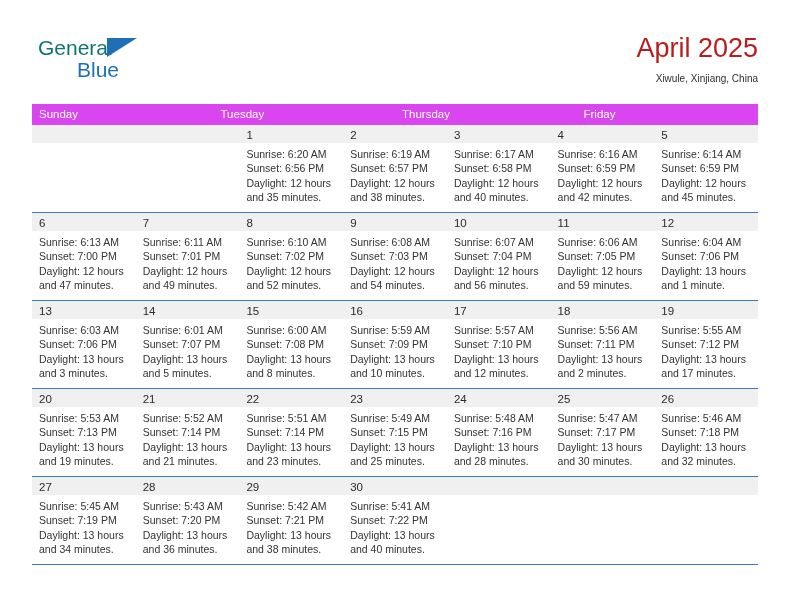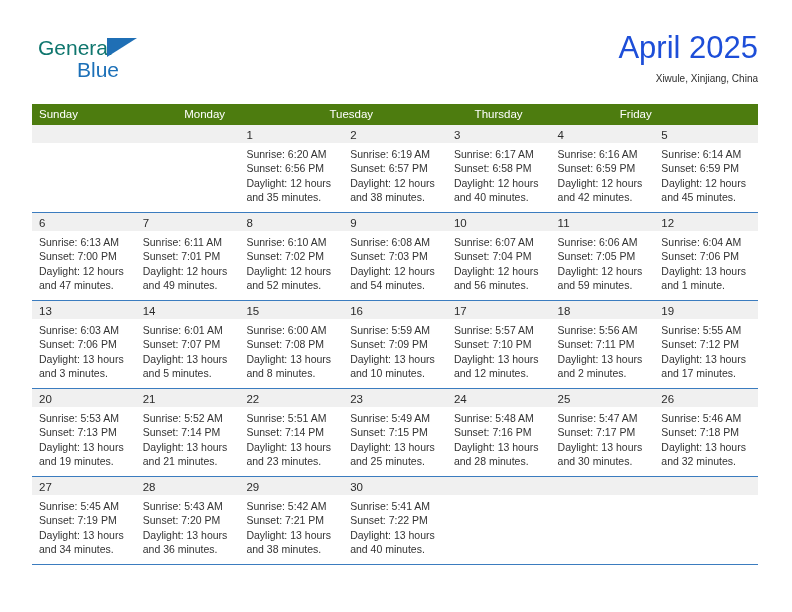--- a/index.html
+++ b/index.html
@@ -67,22 +67,22 @@
     font-family: "Liberation Sans", sans-serif;
   }
 
   .title-block {
     position: absolute;
     right: 34px;
     top: 32px;
     text-align: right;
   }
   .cal-title {
-    font-size: 31px;
-    color: #1d4ed8;
+    font-size: 27px;
+    color: #b91c1c;
     font-weight: normal;
     line-height: 32px;
     white-space: nowrap;
   }
   .cal-subtitle {
     font-size: 10px;
     color: #2e2e2e;
     line-height: 18px;
     margin-top: 6px;
     white-space: nowrap;
@@ -91,21 +91,21 @@
   
   .calendar {
     position: absolute;
     left: 32px;
     top: 104px;
     width: 726px;
   }
 
   .weekday-row {
     display: flex;
-    background: #4d7c0f;
+    background: #d946ef;
     height: 21px;
   }
   .weekday {
     flex: 1 1 0;
     color: #ffffff;
     font-size: 11.5px;
     line-height: 21px;
     padding-left: 7px;
     box-sizing: border-box;
     white-space: nowrap;
@@ -173,21 +173,20 @@
       <div class="cal-title">April 2025</div>
       <div class="cal-subtitle">Xiwule, Xinjiang, China</div>
     </div>
 
   </div>
 
   <div class="calendar">
 
     <div class="weekday-row">
       <div class="weekday">Sunday</div>
-      <div class="weekday">Monday</div>
       <div class="weekday">Tuesday</div>
       <div class="weekday">Thursday</div>
       <div class="weekday">Friday</div>
     </div>
 
     <div class="week-row">
       <div class="day-cell empty">
           <div class="daynum-band"><span class="daynum"></span></div>
           <div class="day-body">
             <div class="line"></div>

